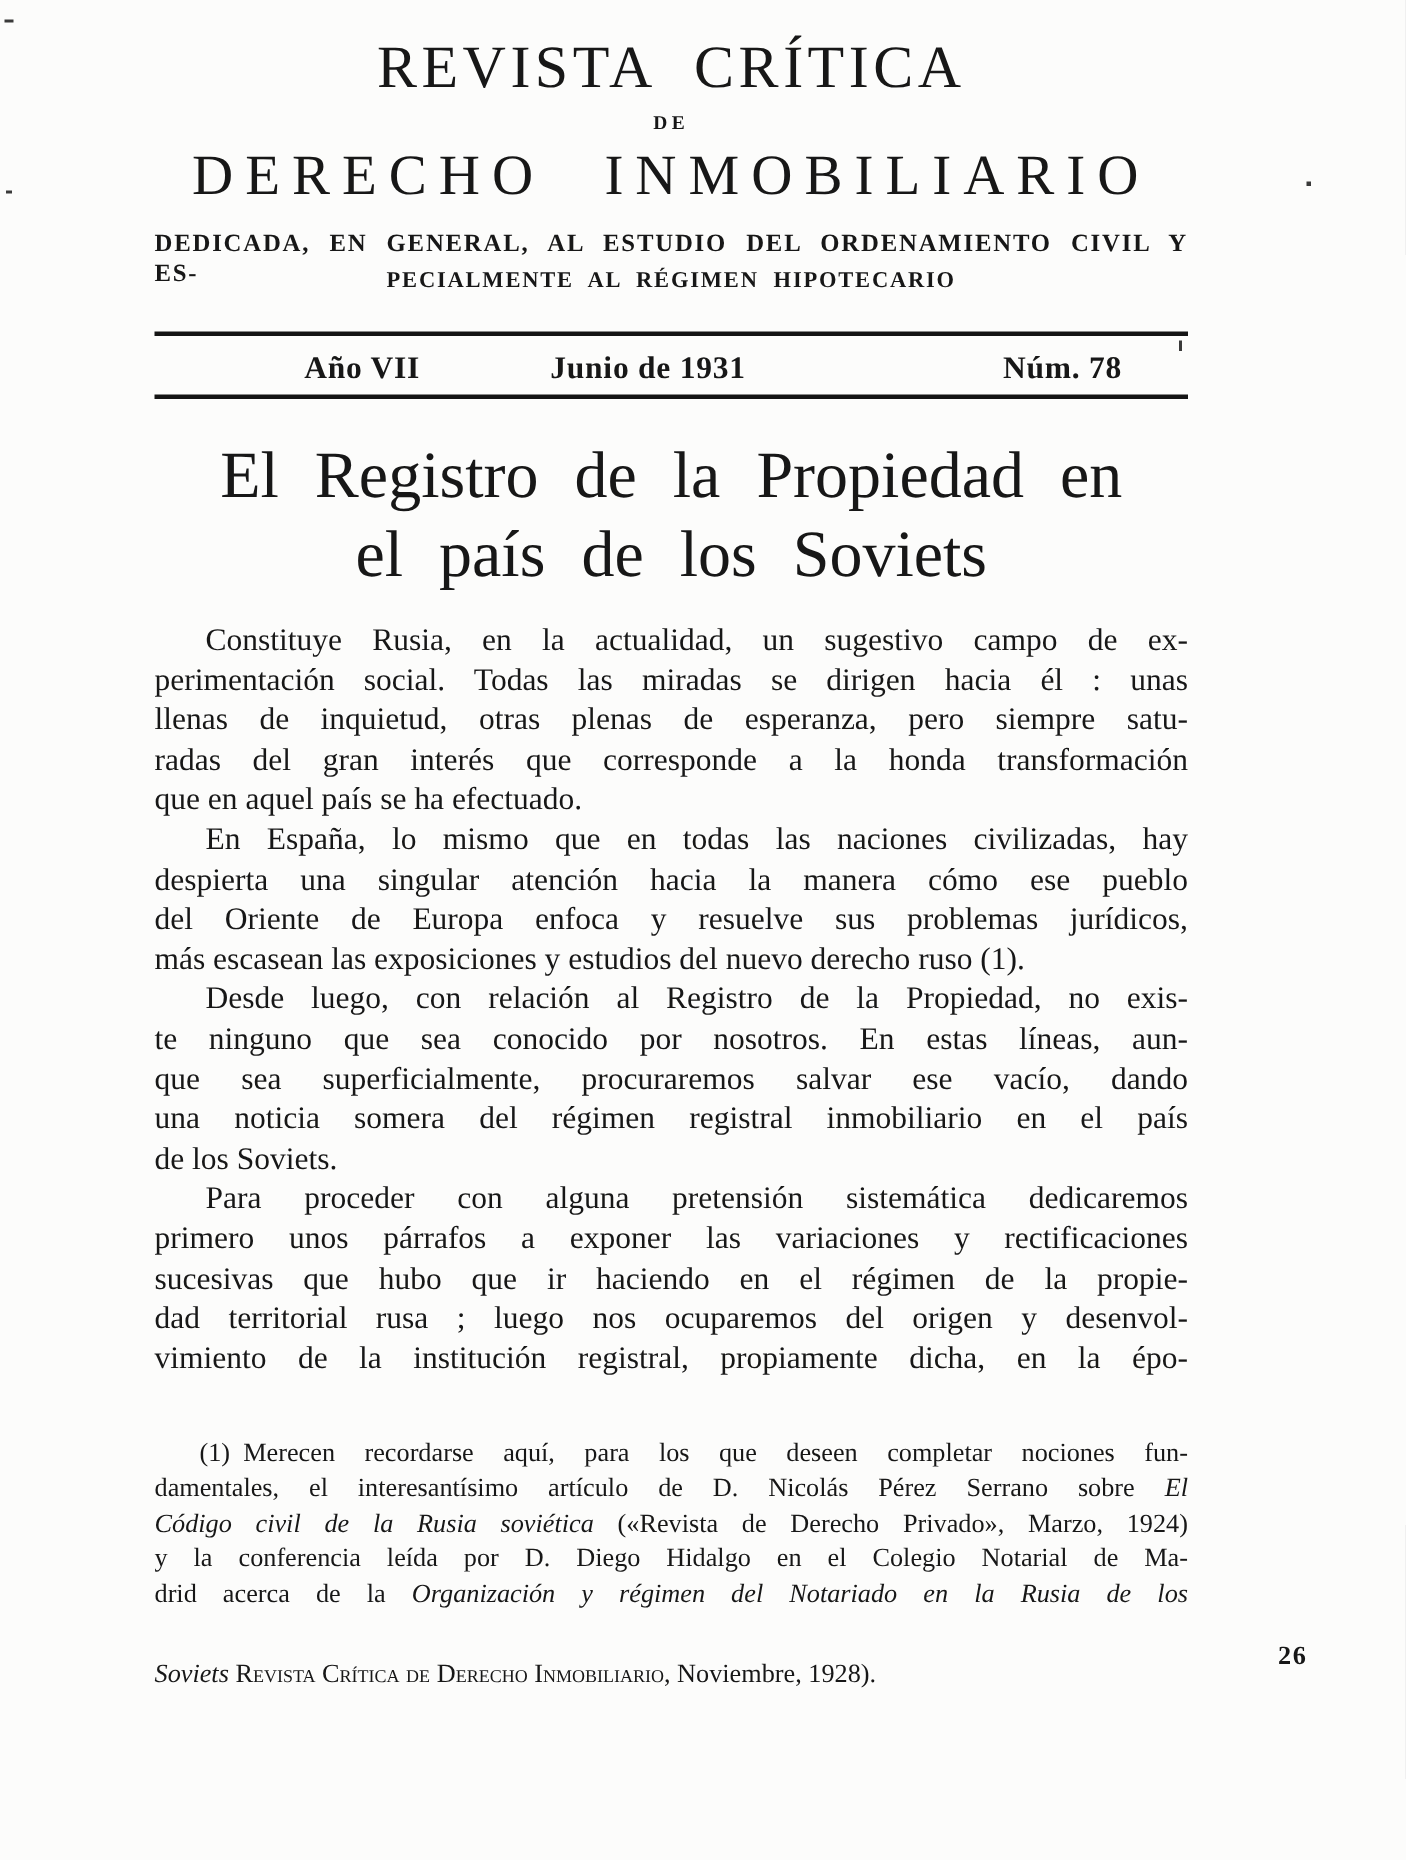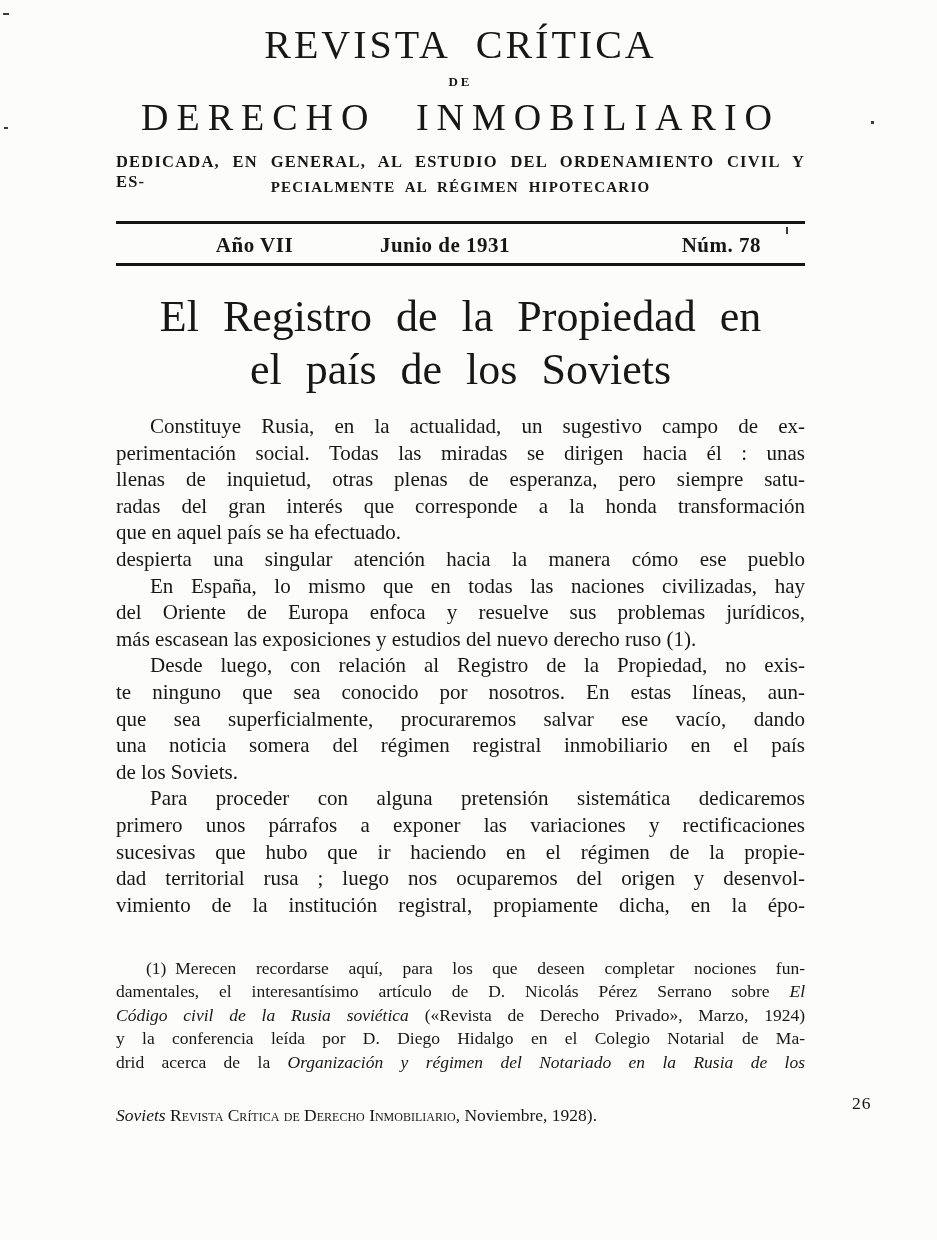--- a/index.html
+++ b/index.html
@@ -3,21 +3,21 @@
 <meta charset="utf-8">
 <style>
   html,body { margin:0; padding:0; background:#e8e8e8; }
   .page {
     position:relative; width:937px; height:1240px;
     background:#fcfcfb; color:#171717; overflow:hidden;
     font-family:"Liberation Serif", serif;
     margin:0 auto;
   }
   .content { position:absolute; left:99px; top:0; width:689px; }
-  .abs { position:absolute; left:17px; width:100%; }
+  .abs { position:absolute; left:4px; width:100%; }
 
   .mast-top  { top:22px;  text-align:center; font-size:40px; line-height:46px; letter-spacing:3px; word-spacing:14px; }
   .mast-de   { top:74px;  text-align:center; font-size:13px; font-weight:700; letter-spacing:3px; }
   .mast-main { top:92px;  text-align:center; font-size:38px; line-height:50px; letter-spacing:8px; word-spacing:22px; white-space:nowrap; }
   .ded1 { top:152px; font-size:16.5px; font-weight:700; letter-spacing:1.2px; word-spacing:5px; text-align:justify; text-align-last:justify; }
   .ded2 { top:179px; font-size:15px; font-weight:700; letter-spacing:1.2px; word-spacing:5px; text-align:center; }
 
   .rule { height:3px; background:#141414; }
   .rule-top { top:221px; }
   .rule-bottom { top:263px; }
@@ -38,21 +38,21 @@
   .bl.short { text-align-last:left; }
   .bl.ind { padding-left:34px; }
 
   .fn { top:957px; font-size:17.5px; line-height:23.4px; }
   .fl { text-align:justify; text-align-last:justify; }
   .fl.short { text-align-last:left;margin-top:30px; }
   .fl.ind { padding-left:30px; }
   .it { font-style:italic; }
   .sc { font-variant:small-caps; }
 
-  .pgnum { position:absolute; left:852px; top:1093px; font-size:17.5px; font-weight:400; letter-spacing:1px; }
+  .pgnum { position:absolute; left:852px; top:1093px; font-size:17.5px; font-weight:700; letter-spacing:1px; }
 
   .speck { position:absolute; background:#3a3a3a; }
   .speck-1 { left:3px;  top:13px;  width:6px; height:2px; }
   .speck-2 { left:4px;  top:127px; width:4px; height:2px; }
   .speck-3 { left:871px; top:121px; width:3px; height:3px; }
   .speck-4 { left:786px; top:227px; width:2px; height:7px; }
 </style>
 </head>
 <body>
 
@@ -86,22 +86,22 @@
       <div>el país de los Soviets</div>
     </div>
 
     <div class="abs body">
       <div class="bl ind">Constituye Rusia, en la actualidad, un sugestivo campo de ex-</div>
       <div class="bl">perimentación social. Todas las miradas se dirigen hacia él : unas</div>
       <div class="bl">llenas de inquietud, otras plenas de esperanza, pero siempre satu-</div>
       <div class="bl">radas del gran interés que corresponde a la honda transformación</div>
       <div class="bl short">que en aquel país se ha efectuado.</div>
 
+      <div class="bl ind">En España, lo mismo que en todas las naciones civilizadas, hay</div>
       <div class="bl">despierta una singular atención hacia la manera cómo ese pueblo</div>
-      <div class="bl ind">En España, lo mismo que en todas las naciones civilizadas, hay</div>
       <div class="bl">del Oriente de Europa enfoca y resuelve sus problemas jurídicos,</div>
       <div class="bl short">más escasean las exposiciones y estudios del nuevo derecho ruso (1).</div>
 
       <div class="bl ind">Desde luego, con relación al Registro de la Propiedad, no exis-</div>
       <div class="bl">te ninguno que sea conocido por nosotros. En estas líneas, aun-</div>
       <div class="bl">que sea superficialmente, procuraremos salvar ese vacío, dando</div>
       <div class="bl">una noticia somera del régimen registral inmobiliario en el país</div>
       <div class="bl short">de los Soviets.</div>
 
       <div class="bl ind">Para proceder con alguna pretensión sistemática dedicaremos</div>

